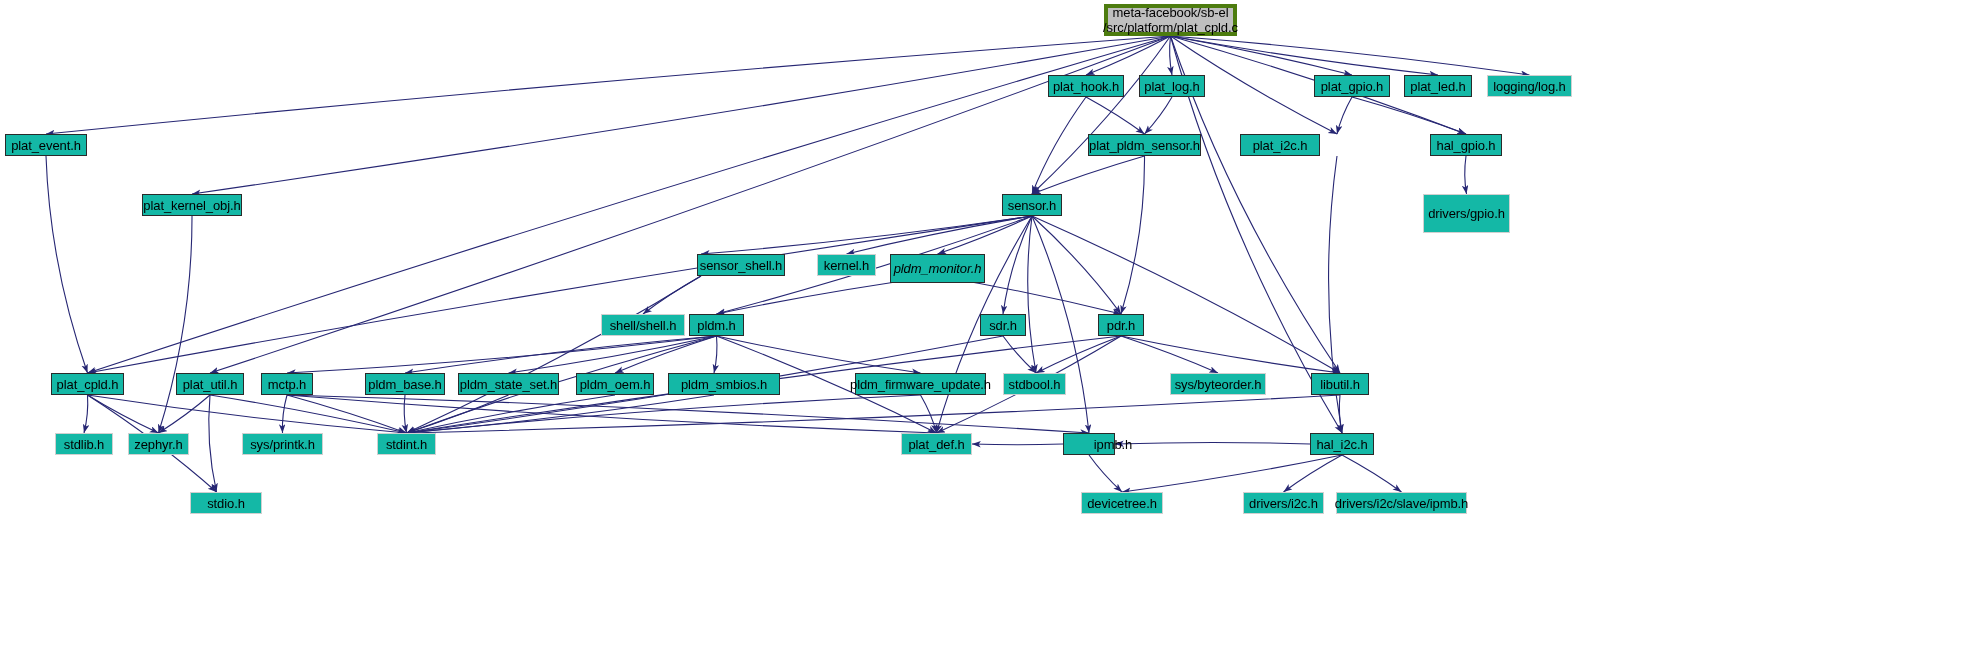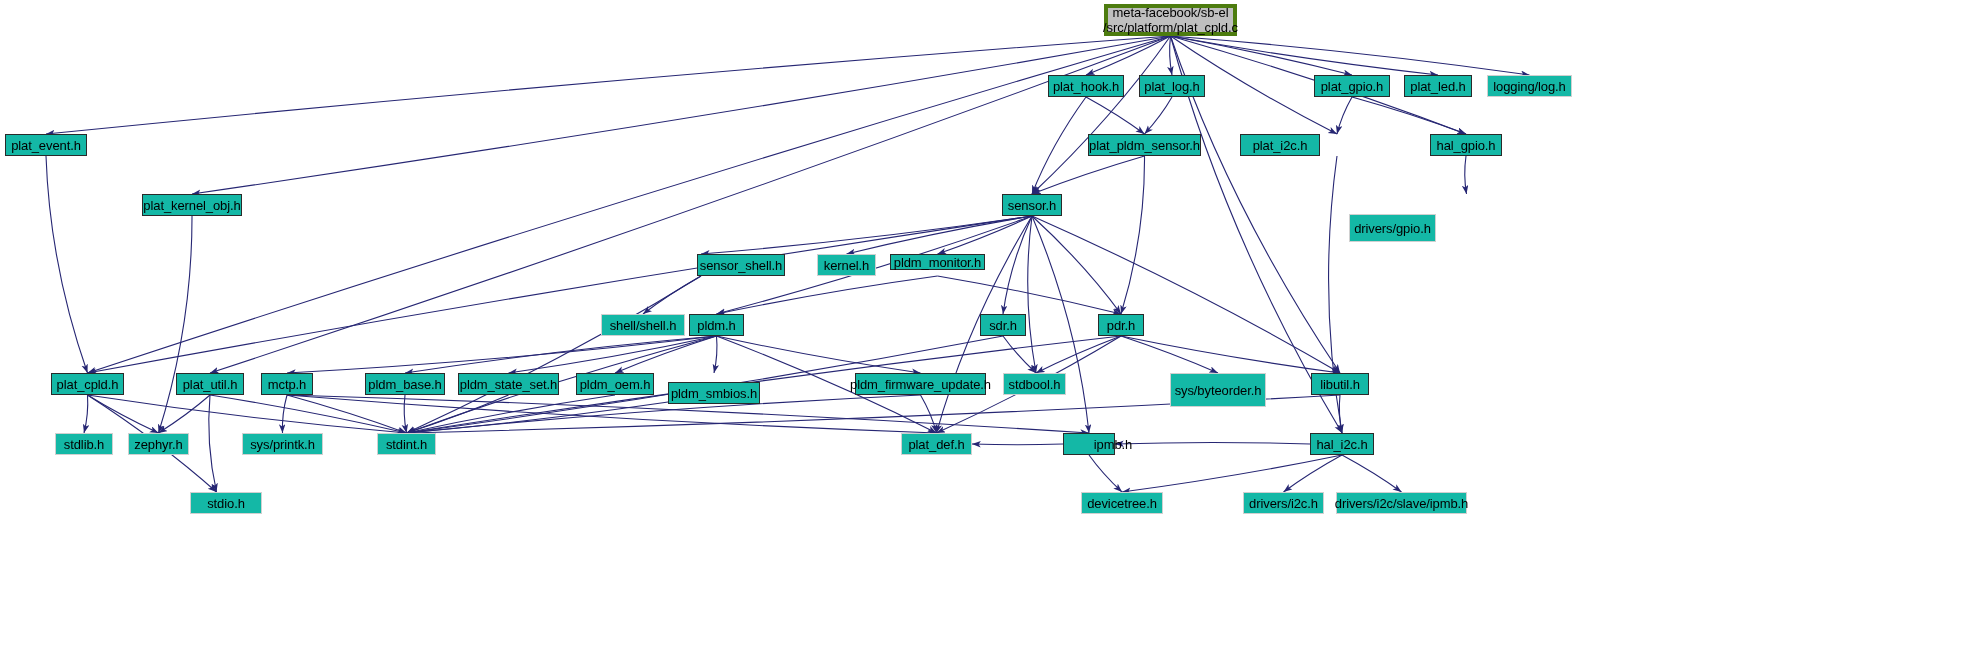--- a/index.html
+++ b/index.html
@@ -148,38 +148,38 @@
       <div class="node internal" style="left: 1139px; top: 75px; width: 66px; height: 22px;">plat_log.h</div>
       <div class="node internal" style="left: 1314px; top: 75px; width: 76px; height: 22px;">plat_gpio.h</div>
       <div class="node internal" style="left: 1404px; top: 75px; width: 68px; height: 22px;">plat_led.h</div>
       <div class="node external" style="left: 1487px; top: 75px; width: 85px; height: 22px;">logging/log.h</div>
       <div class="node internal" style="left: 5px; top: 134px; width: 82px; height: 22px;">plat_event.h</div>
       <div class="node internal" style="left: 1088px; top: 134px; width: 113px; height: 22px;">plat_pldm_sensor.h</div>
       <div class="node internal" style="left: 1240px; top: 134px; width: 80px; height: 22px; text-align: center;">plat_i2c.h</div>
       <div class="node internal" style="left: 1430px; top: 134px; width: 72px; height: 22px;">hal_gpio.h</div>
       <div class="node internal" style="left: 142px; top: 194px; width: 100px; height: 22px;">plat_kernel_obj.h</div>
       <div class="node internal" style="left: 1002px; top: 194px; width: 60px; height: 22px;">sensor.h</div>
-      <div class="node external" style="left: 1349px; top: 194px; width: 87px; height: 28px; margin-top: 20px;">drivers/gpio.h</div>
+      <div class="node external" style="left: 1423px; top: 194px; width: 87px; height: 39px;">drivers/gpio.h</div>
       <div class="node internal" style="left: 657px; top: 254px; width: 88px; height: 22px; margin-left: 40px;">sensor_shell.h</div>
       <div class="node external" style="left: 817px; top: 254px; width: 59px; height: 22px;">kernel.h</div>
-      <div class="node internal" style="left: 890px; top: 254px; width: 95px; height: 16px;">pldm_monitor.h</div>
+      <div class="node internal" style="left: 890px; top: 254px; width: 95px; height: 29px; font-style: italic;">pldm_monitor.h</div>
       <div class="node external" style="left: 601px; top: 314px; width: 84px; height: 22px;">shell/shell.h</div>
       <div class="node internal" style="left: 689px; top: 314px; width: 55px; height: 22px;">pldm.h</div>
       <div class="node internal" style="left: 980px; top: 314px; width: 46px; height: 22px;">sdr.h</div>
       <div class="node internal" style="left: 1098px; top: 314px; width: 46px; height: 22px;">pdr.h</div>
       <div class="node internal" style="left: 51px; top: 373px; width: 73px; height: 22px;">plat_cpld.h</div>
       <div class="node internal" style="left: 176px; top: 373px; width: 68px; height: 22px;">plat_util.h</div>
       <div class="node internal" style="left: 261px; top: 373px; width: 52px; height: 22px;">mctp.h</div>
       <div class="node internal" style="left: 365px; top: 373px; width: 80px; height: 22px;">pldm_base.h</div>
       <div class="node internal" style="left: 458px; top: 373px; width: 101px; height: 22px;">pldm_state_set.h</div>
       <div class="node internal" style="left: 576px; top: 373px; width: 78px; height: 22px;">pldm_oem.h</div>
-      <div class="node internal" style="left: 668px; top: 382px; width: 92px; height: 22px;">pldm_smbios.h</div>
+      <div class="node internal" style="left: 668px; top: 373px; width: 112px; height: 22px;">pldm_smbios.h</div>
       <div class="node internal" style="left: 855px; top: 373px; width: 131px; height: 22px;">pldm_firmware_update.h</div>
       <div class="node external" style="left: 1003px; top: 373px; width: 63px; height: 22px;">stdbool.h</div>
-      <div class="node external" style="left: 1170px; top: 373px; width: 96px; height: 34px;">sys/byteorder.h</div>
+      <div class="node external" style="left: 1170px; top: 373px; width: 96px; height: 22px;">sys/byteorder.h</div>
       <div class="node internal" style="left: 1311px; top: 373px; width: 58px; height: 22px;">libutil.h</div>
       <div class="node external" style="left: 55px; top: 433px; width: 58px; height: 22px;">stdlib.h</div>
       <div class="node external" style="left: 128px; top: 433px; width: 61px; height: 22px;">zephyr.h</div>
       <div class="node external" style="left: 242px; top: 433px; width: 81px; height: 22px;">sys/printk.h</div>
       <div class="node external" style="left: 377px; top: 433px; width: 59px; height: 22px;">stdint.h</div>
       <div class="node external" style="left: 901px; top: 433px; width: 71px; height: 22px;">plat_def.h</div>
       <div class="node internal" style="left: 1063px; top: 433px; width: 52px; height: 22px; padding-left: 48px;">ipmb.h</div>
       <div class="node internal" style="left: 1310px; top: 433px; width: 64px; height: 22px;">hal_i2c.h</div>
       <div class="node external" style="left: 190px; top: 492px; width: 72px; height: 22px;">stdio.h</div>
       <div class="node external" style="left: 1081px; top: 492px; width: 82px; height: 22px;">devicetree.h</div>

